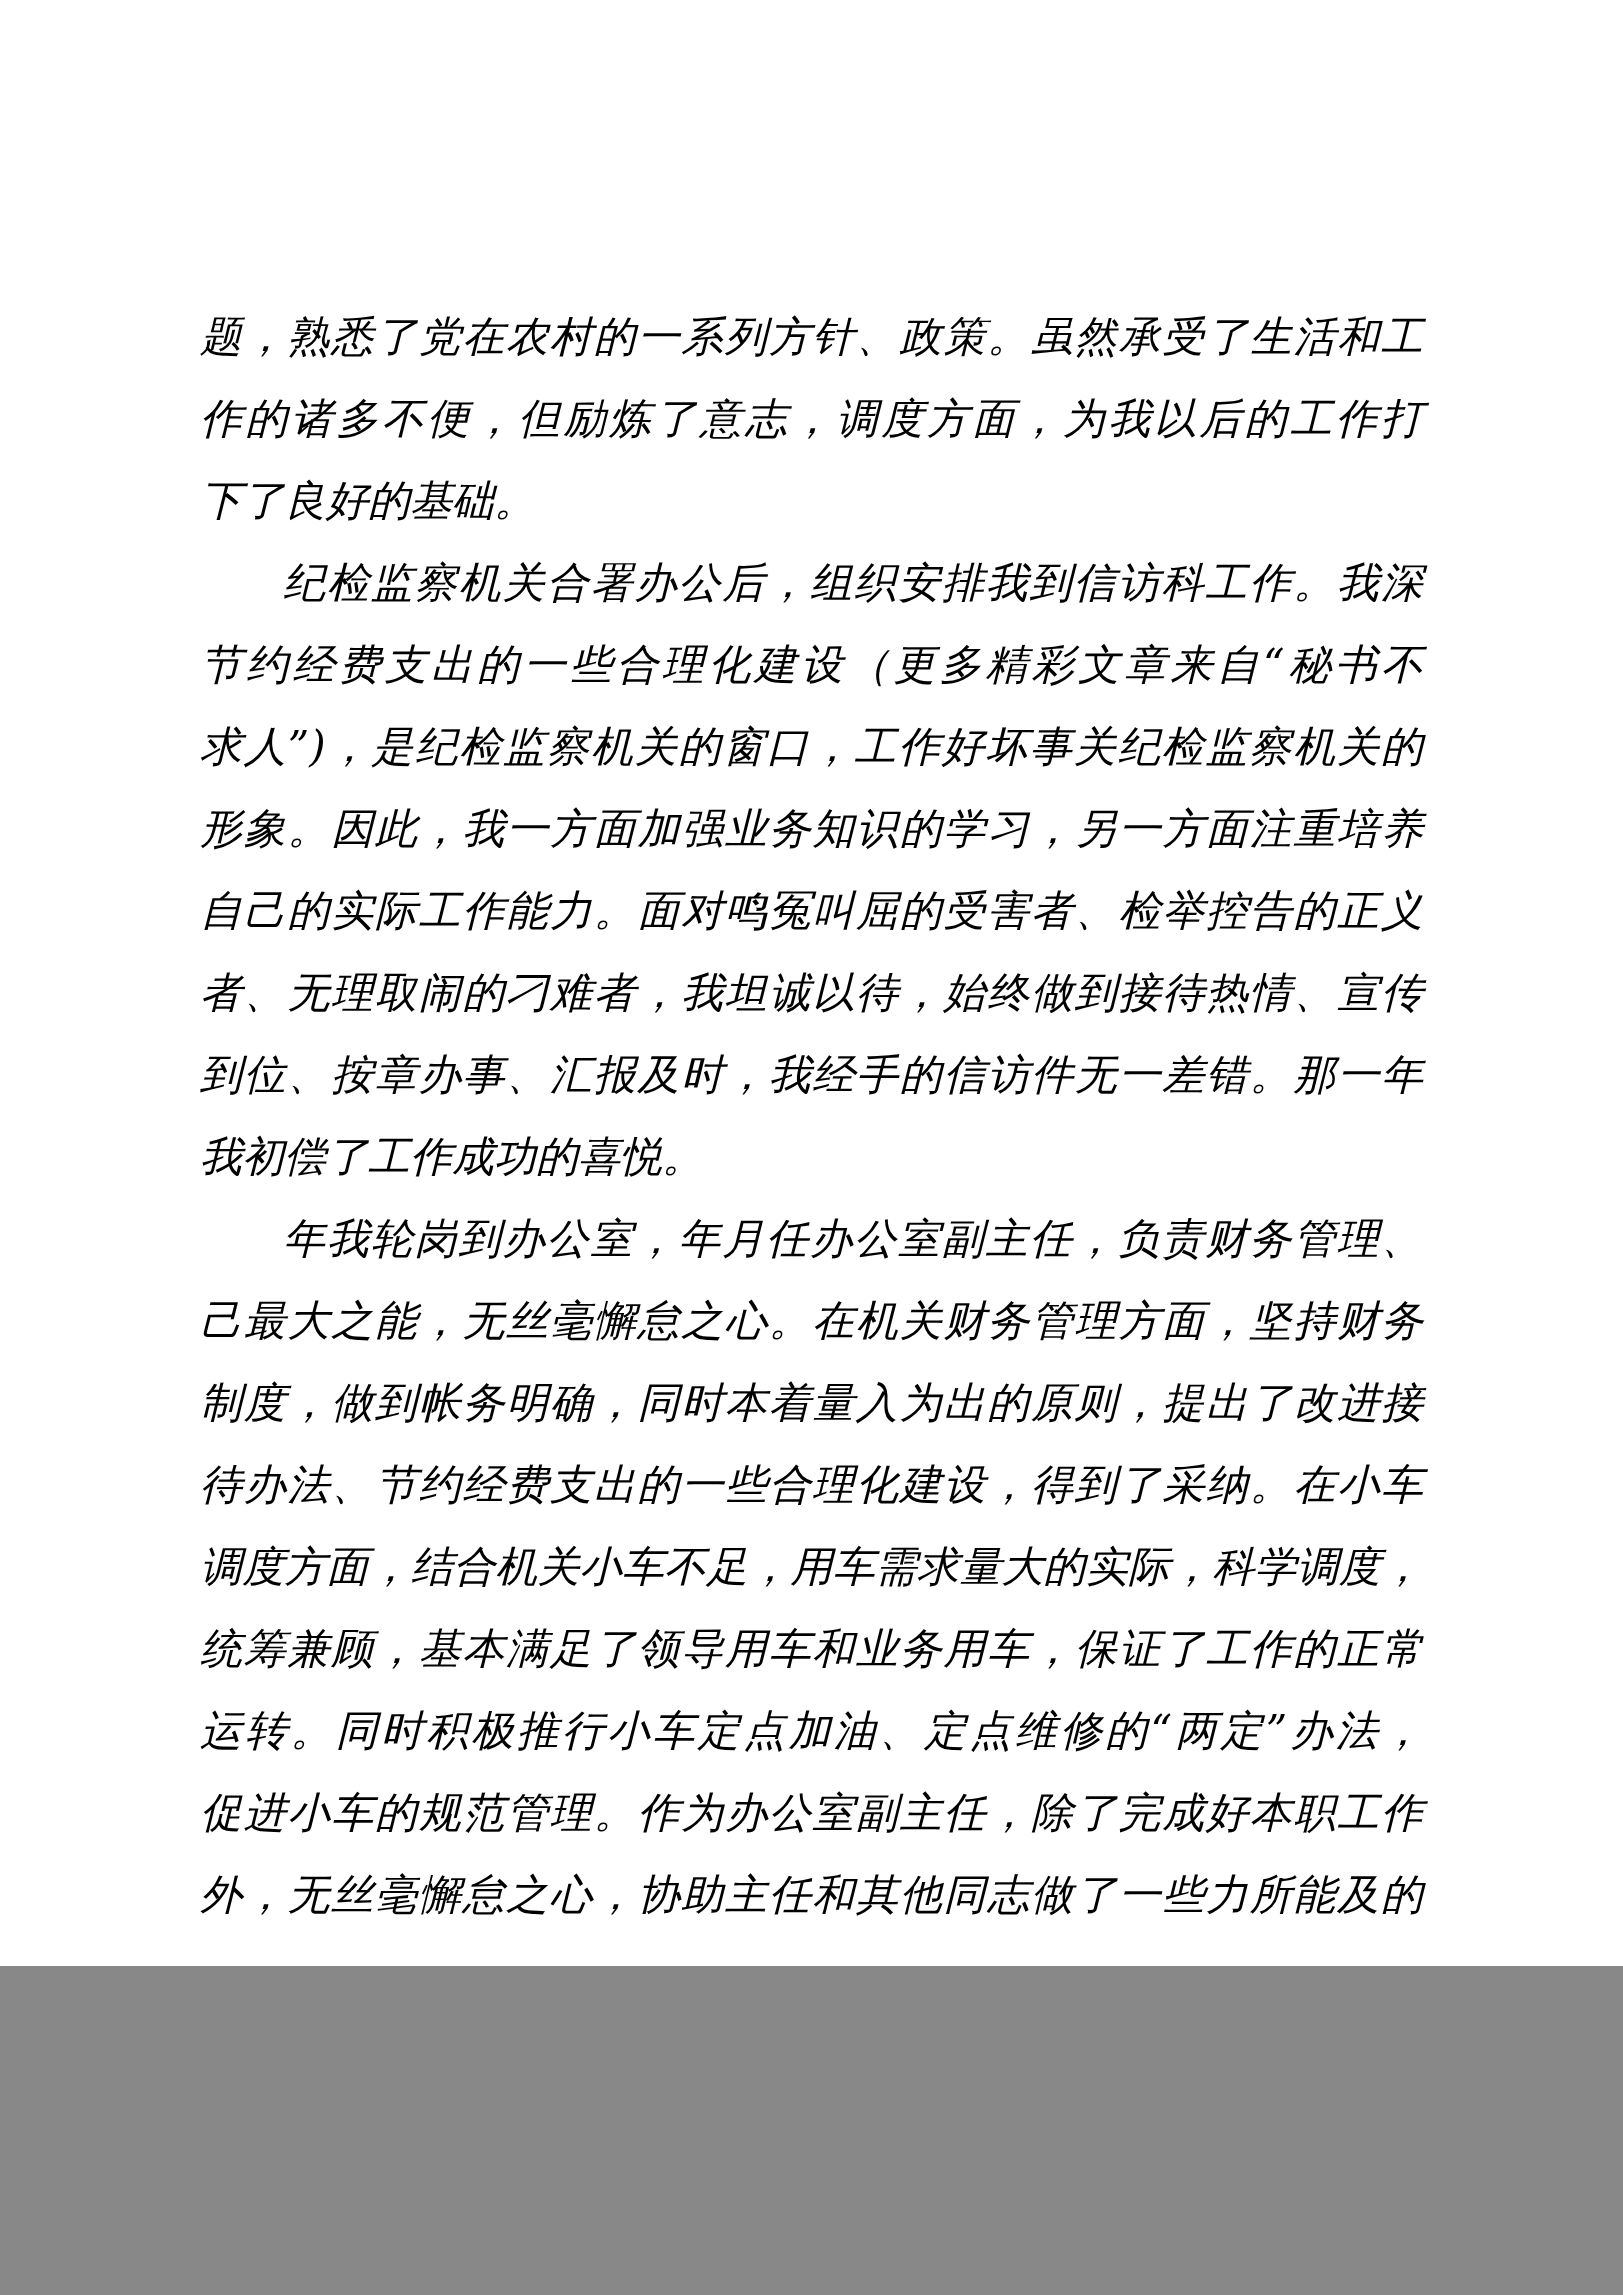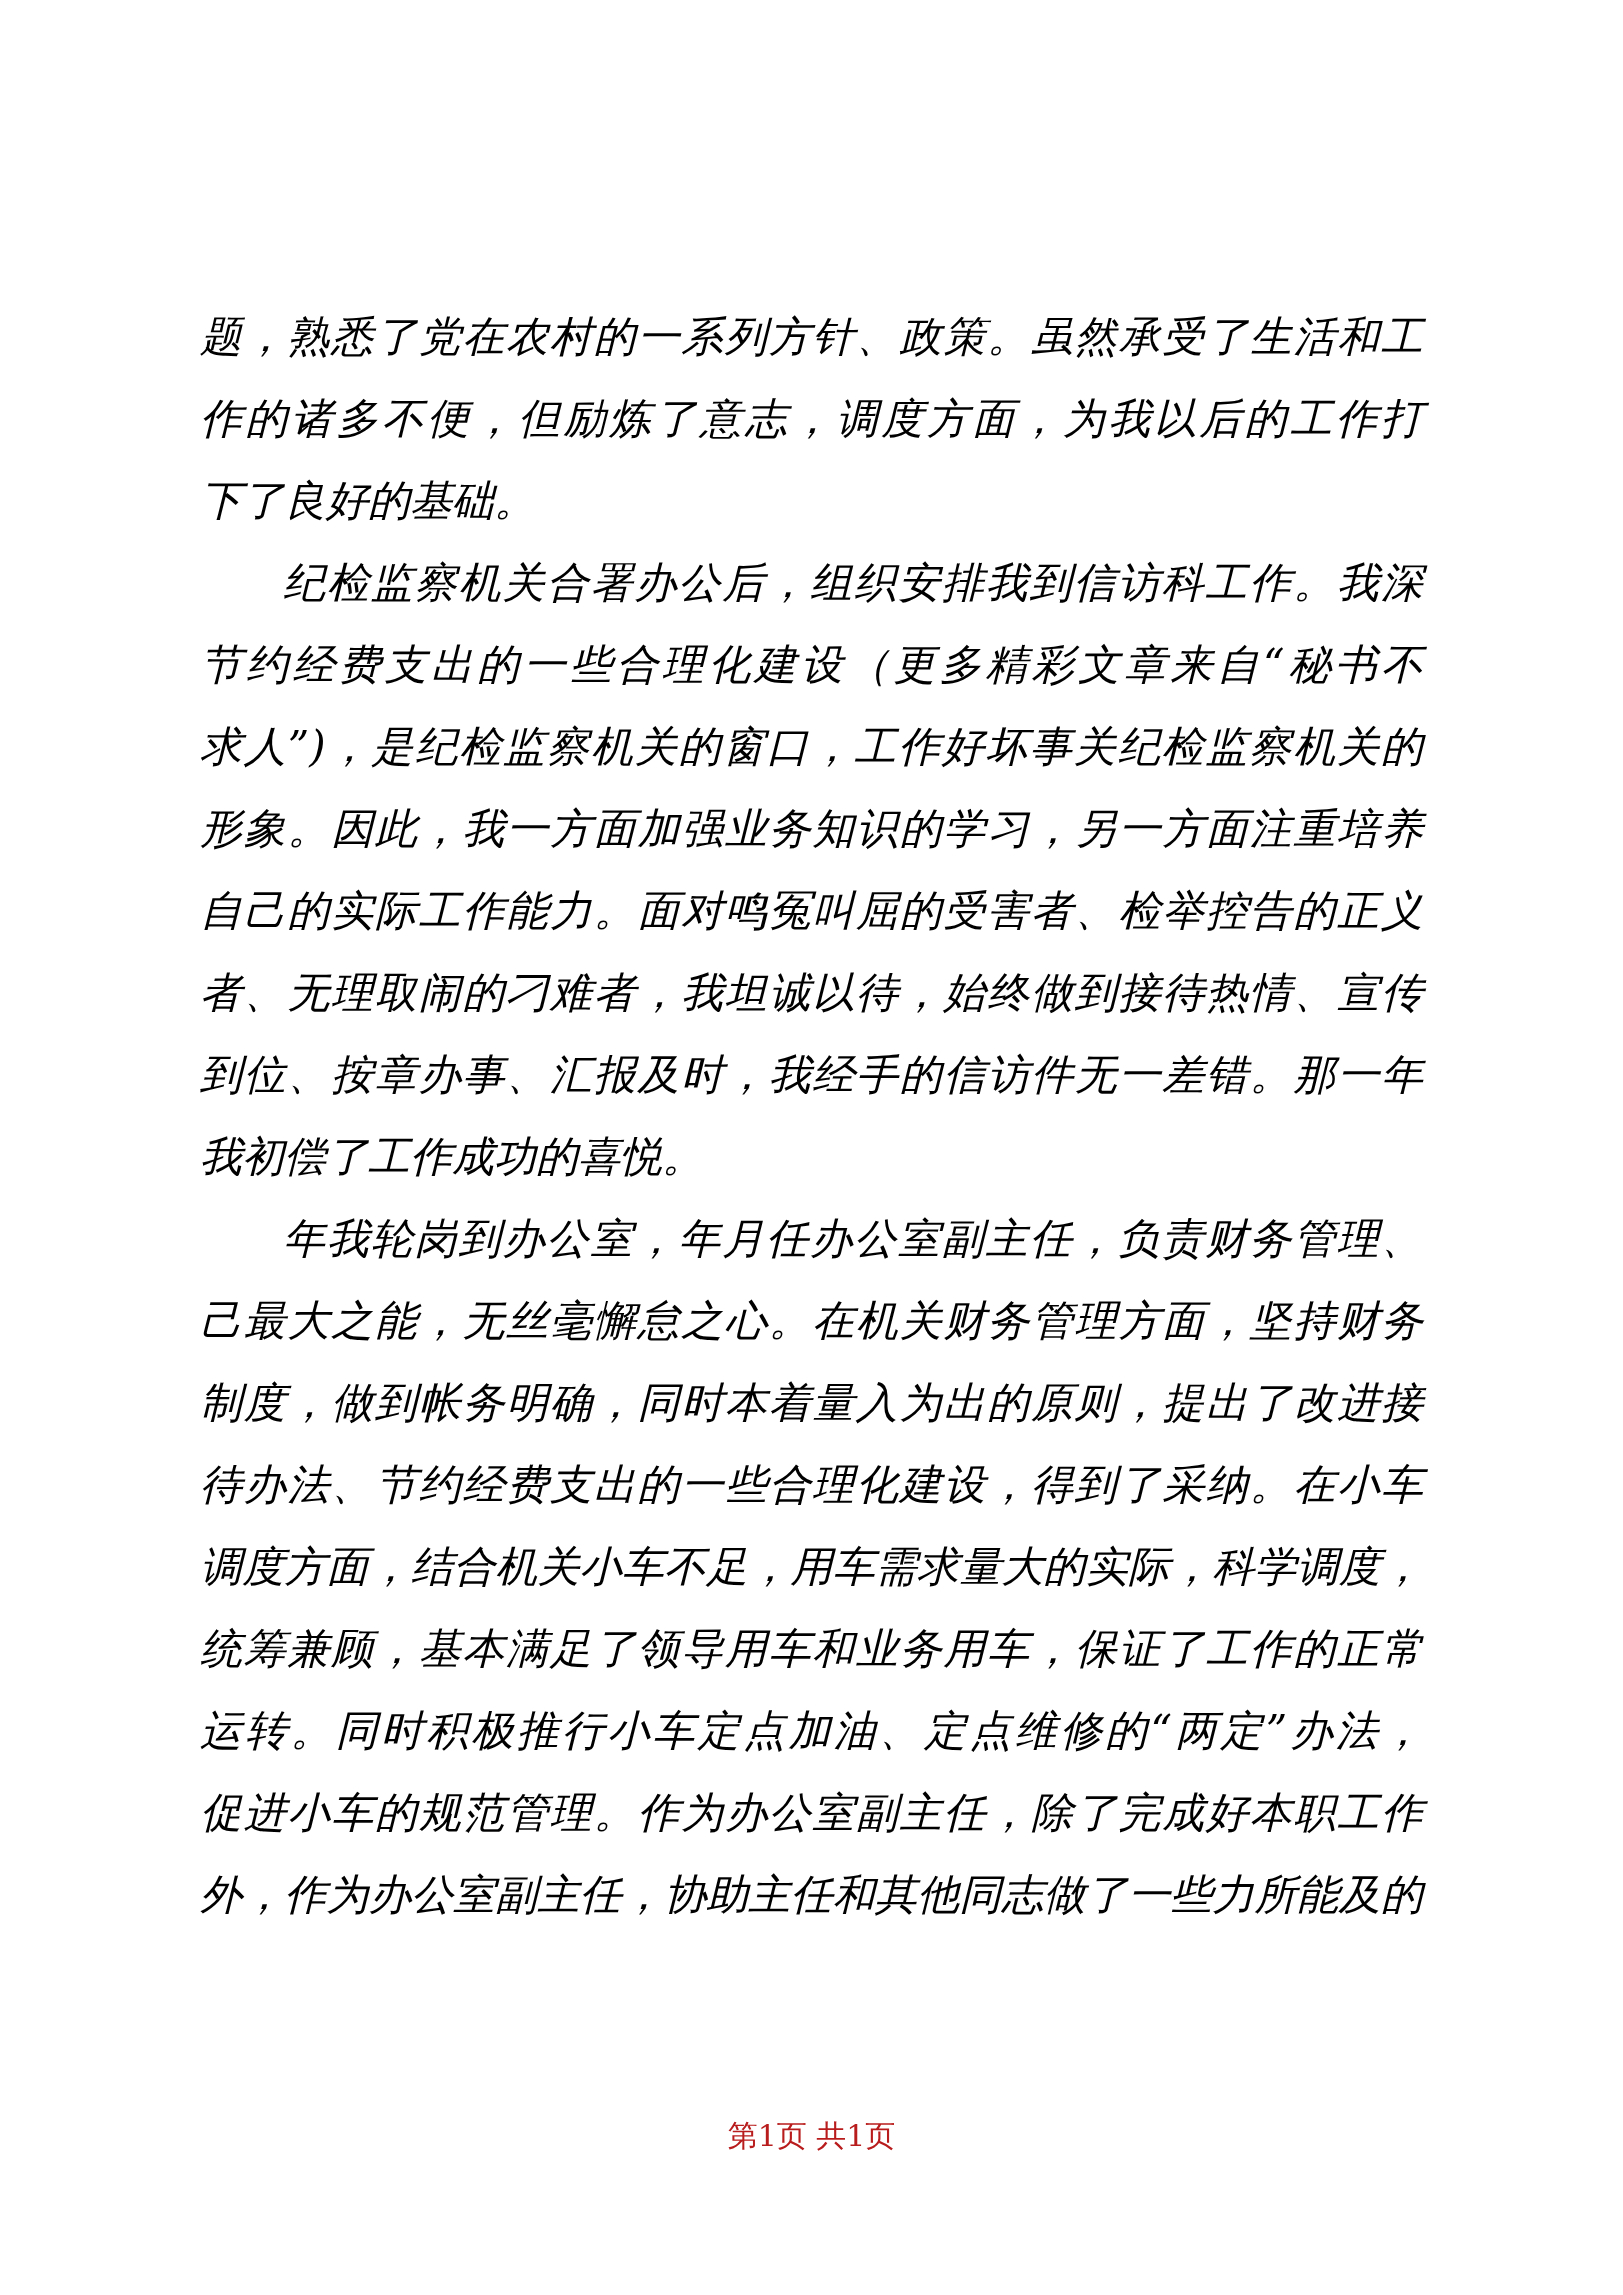--- a/index.html
+++ b/index.html
@@ -3,21 +3,21 @@
 <meta charset="utf-8">
 <style>
   html, body {
     margin: 0;
     padding: 0;
     background: #888;
   }
   .page {
     position: relative;
     width: 1623px;
-    height: 2295px;
+    height: 1966px;
     background: #ffffff;
     color: #000000;
     font-family: "DejaVu Serif", "Liberation Serif", serif;
     overflow: hidden;
   }
   .doc-body {
     position: absolute;
     left: 200px;
     top: 296px;
     width: 1223px;
@@ -68,19 +68,19 @@
     <div class="line">到位、按章办事、汇报及时，我经手的信访件无一差错。那一年</div>
     <div class="line last">我初偿了工作成功的喜悦。</div>
     <div class="line indent">年我轮岗到办公室，年月任办公室副主任，负责财务管理、</div>
     <div class="line">己最大之能，无丝毫懈怠之心。在机关财务管理方面，坚持财务</div>
     <div class="line">制度，做到帐务明确，同时本着量入为出的原则，提出了改进接</div>
     <div class="line">待办法、节约经费支出的一些合理化建设，得到了采纳。在小车</div>
     <div class="line">调度方面，结合机关小车不足，用车需求量大的实际，科学调度，</div>
     <div class="line">统筹兼顾，基本满足了领导用车和业务用车，保证了工作的正常</div>
     <div class="line">运转。同时积极推行小车定点加油、定点维修的“两定”办法，</div>
     <div class="line">促进小车的规范管理。作为办公室副主任，除了完成好本职工作</div>
-    <div class="line">外，作为办公室副主任，协助主任和其他同志做了一些力所能及的</div>
+    <div class="line">外，无丝毫懈怠之心，协助主任和其他同志做了一些力所能及的</div>
   </div>
 
   <div class="page-footer">第1页 共1页</div>
 
 </div>
 
 
 </body></html>

